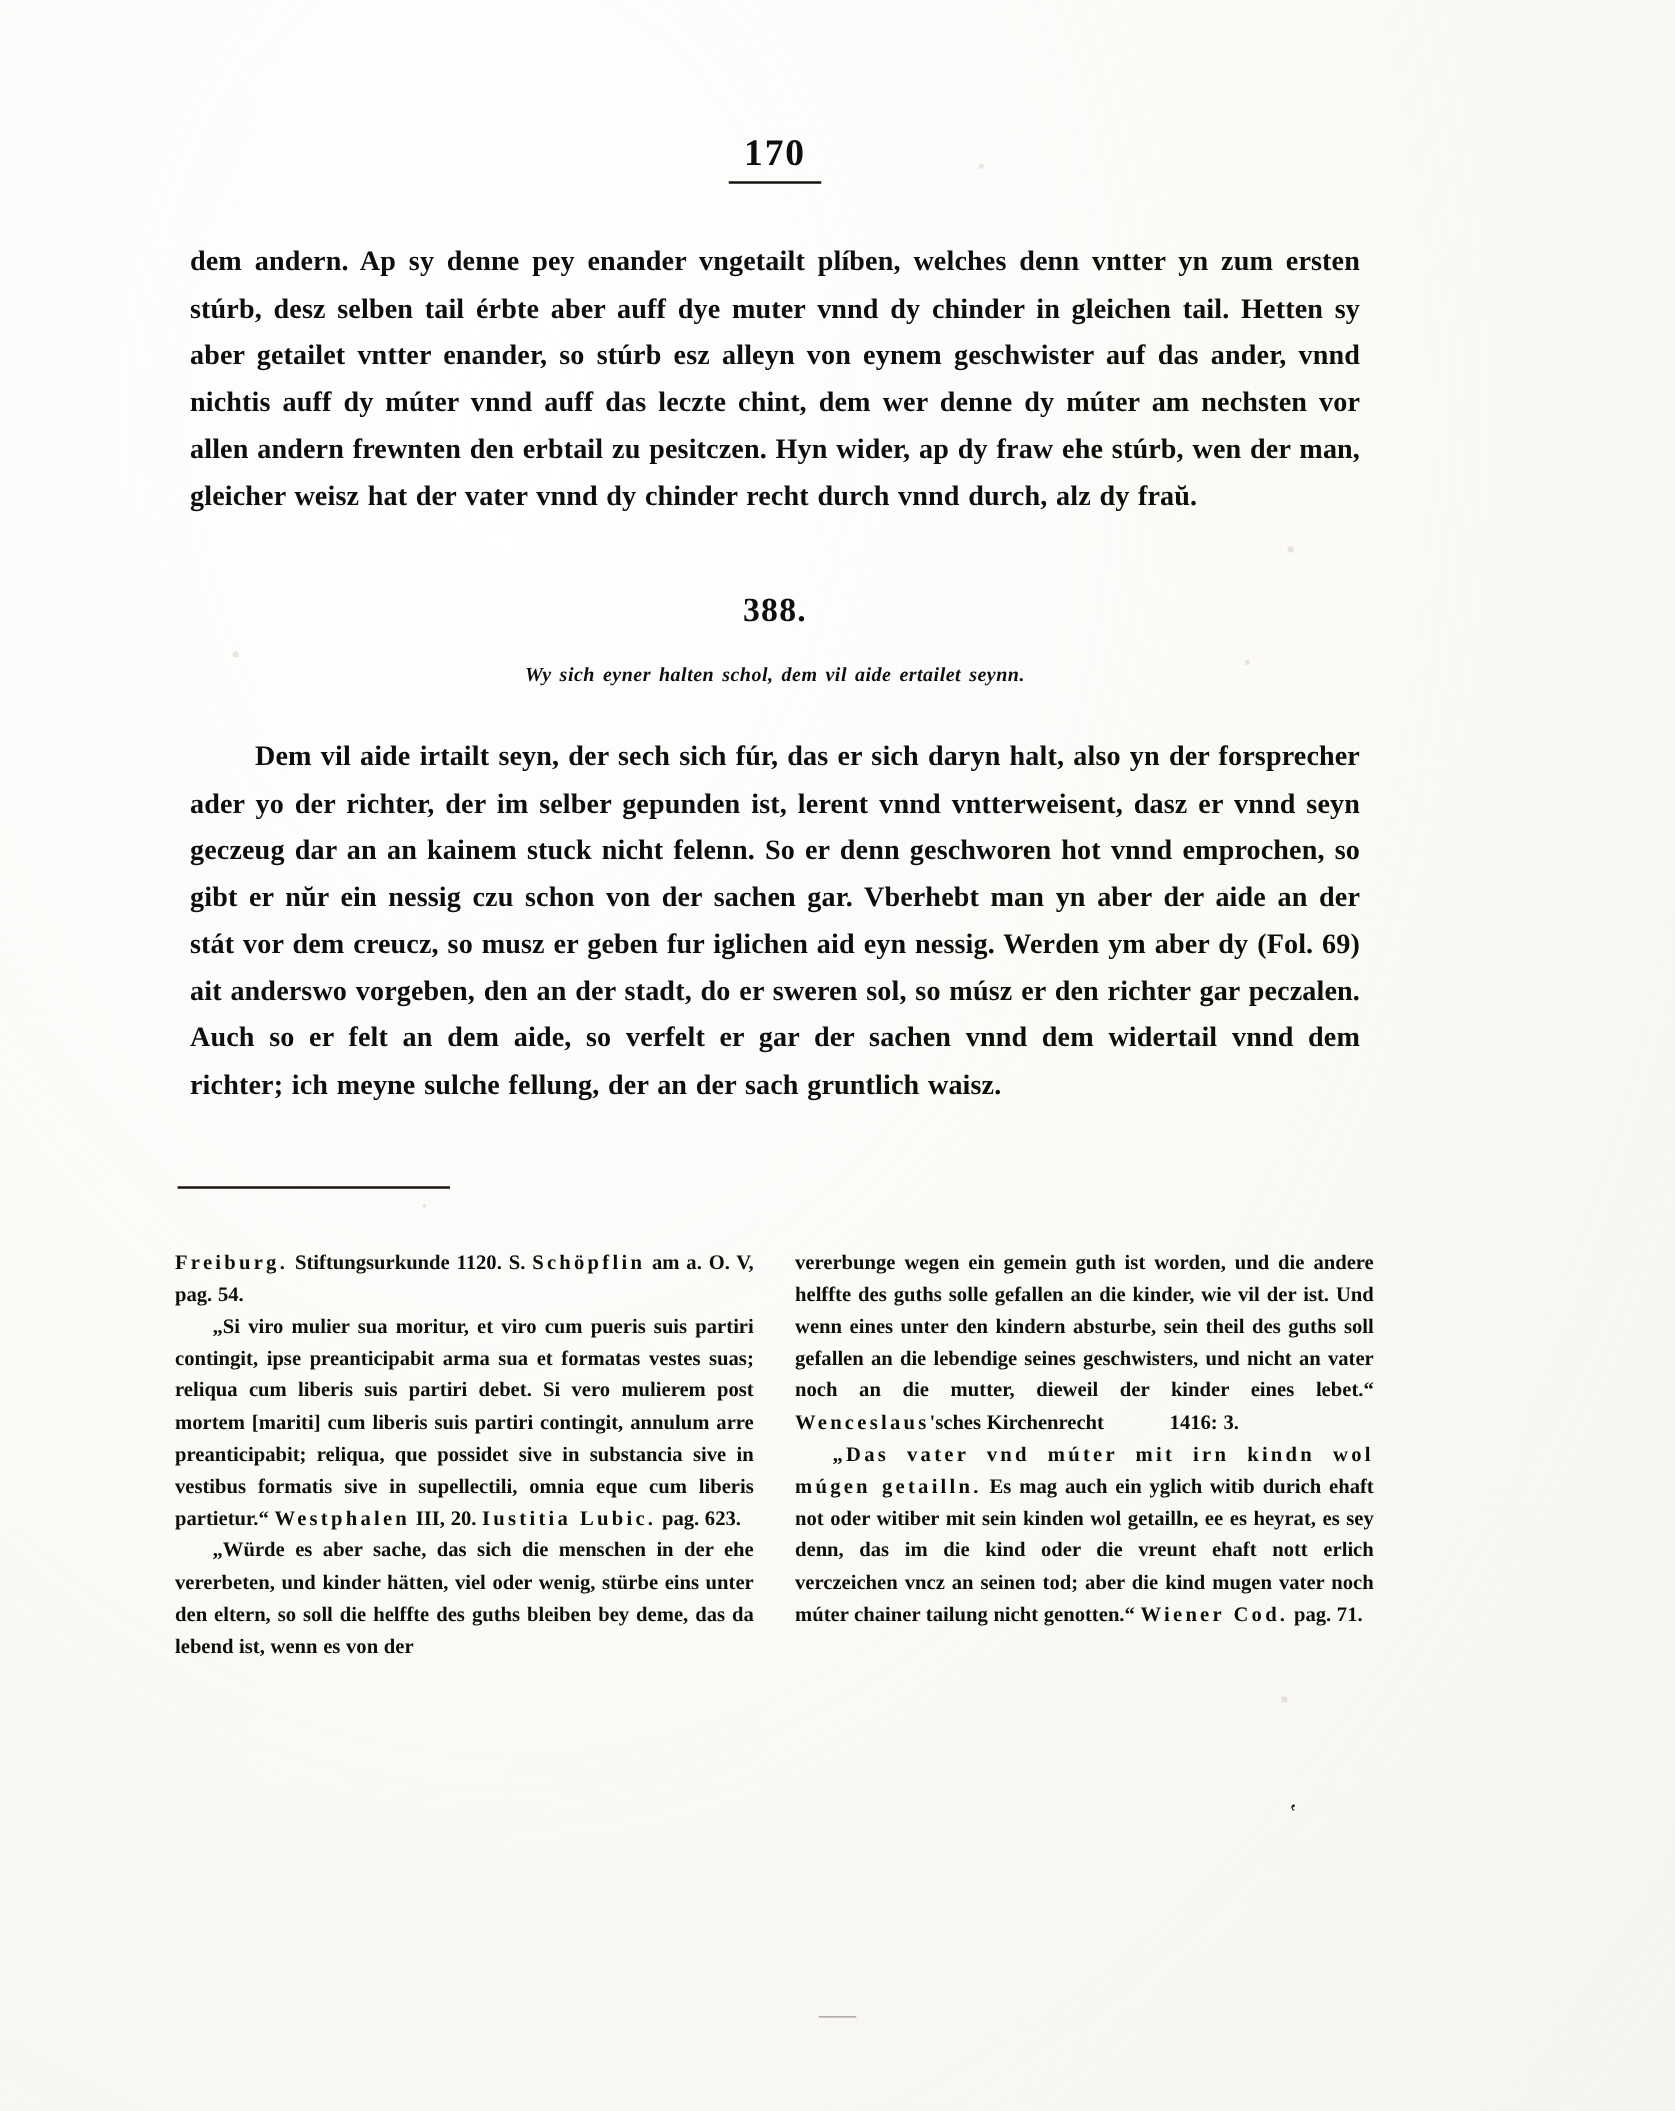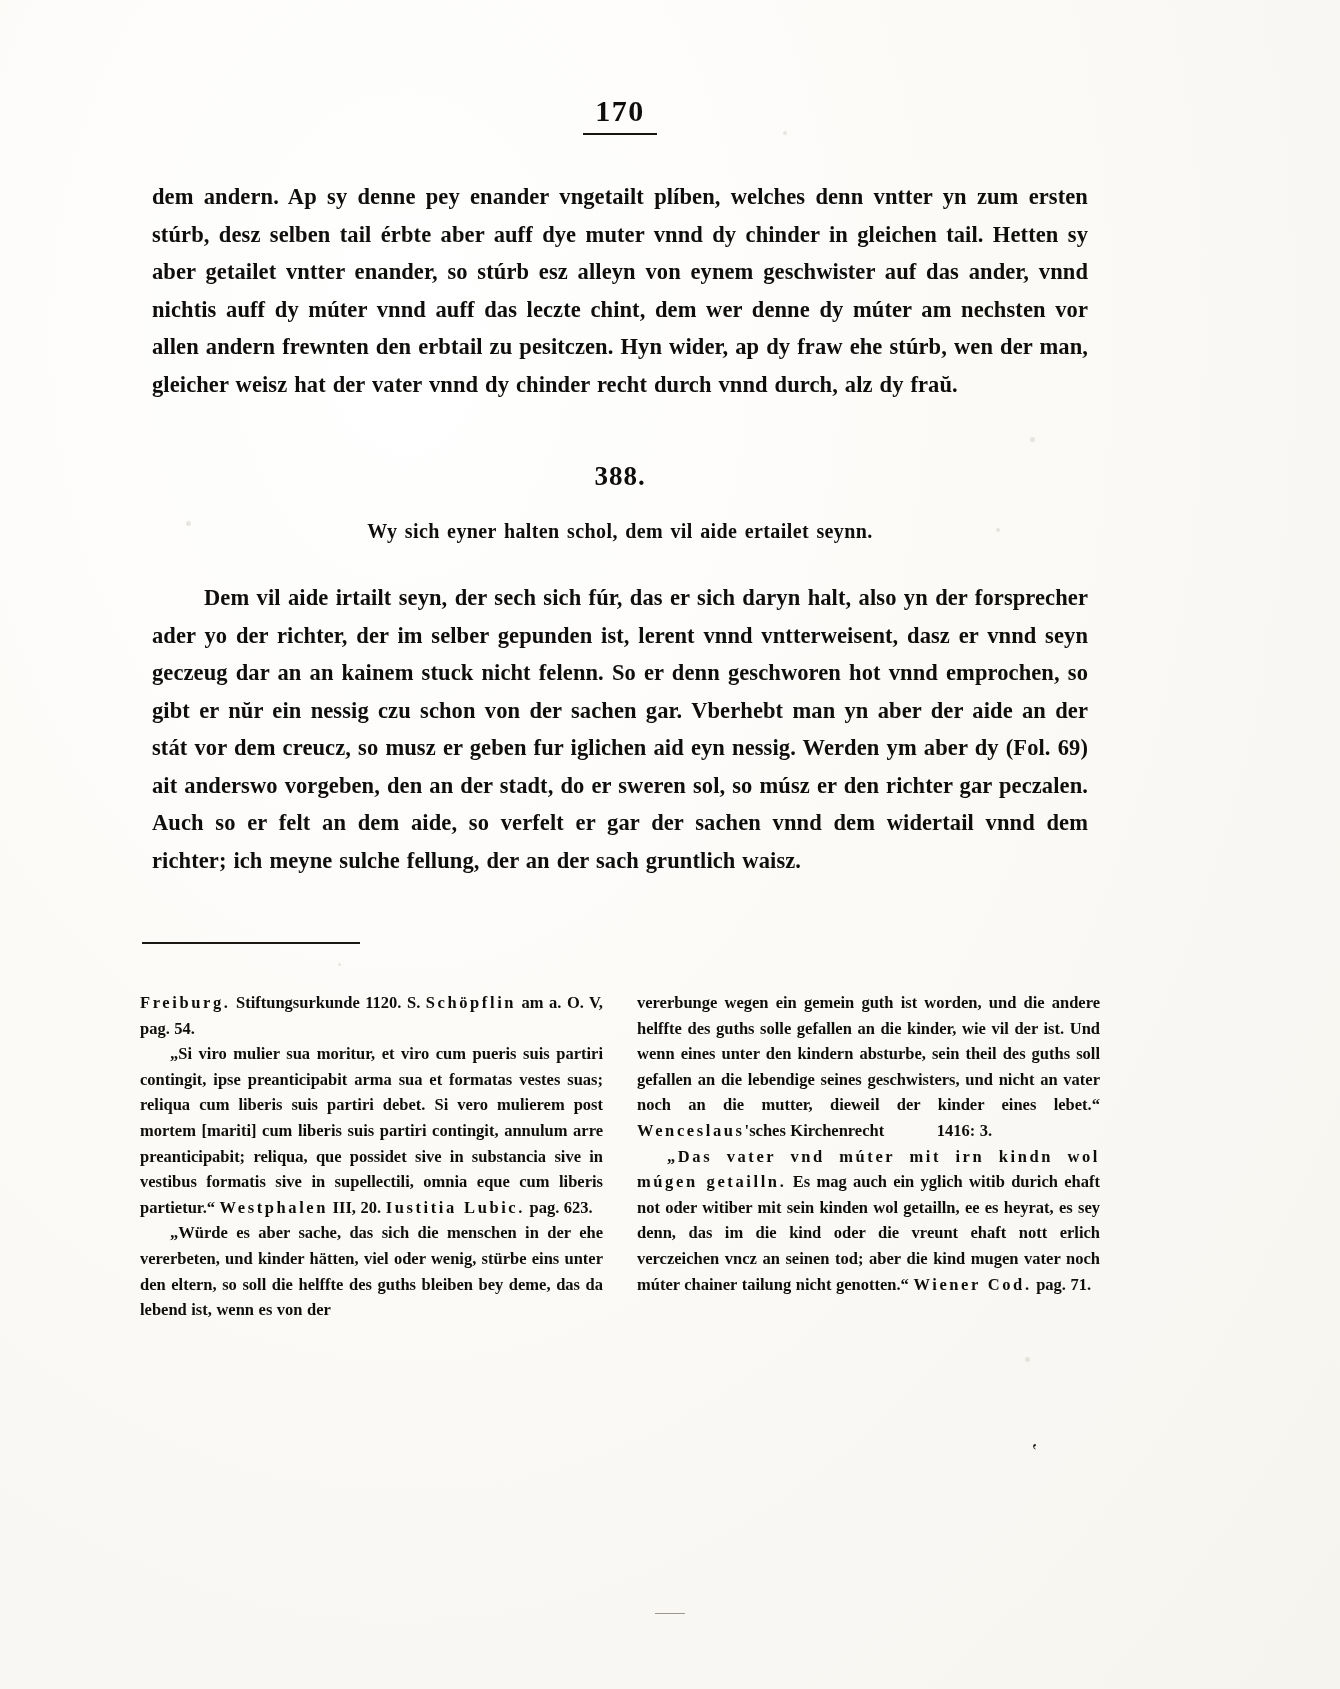--- a/index.html
+++ b/index.html
@@ -26,21 +26,21 @@
     position: absolute;
     border-radius: 50%;
     background: #b9b2a4;
     opacity: .30;
     pointer-events: none;
   }
 
   .content {
     position: absolute;
     left: 140px;
-    top: 0;
+    top: 12px;
     width: 960px;
   }
 
   
   .pagenum-wrap {
     text-align: center;
     padding-top: 96px;
   }
   .pagenum {
     display: inline-block;
@@ -69,42 +69,42 @@
   .sec-num {
     text-align: center;
     font-weight: bold;
     font-size: 27px;
     letter-spacing: 1px;
     margin-top: 58px;
   }
   .sec-title {
     text-align: center;
     font-weight: bold;
-    font-size: 20px;
+    font-style: italic;
+    font-size: 16px;
     letter-spacing: .4px;
     word-spacing: 2px;
     margin-top: 28px;
     margin-bottom: 36px;
   }
 
   
   .fn-rule {
     width: 218px;
     height: 0;
     border-top: 2.5px solid #1b1813;
     margin-top: 63px;
     margin-left: 2px;
   }
 
   
   .footnotes {
     display: flex;
     margin-top: 46px;
     column-gap: 33px;
-    justify-content: space-between;
   }
   .fn-col {
     width: 463px;
     font-size: 16.5px;
     line-height: 25.6px;
     text-align: justify;
     font-weight: bold;
     letter-spacing: 0px;
     word-spacing: .4px;
   }

